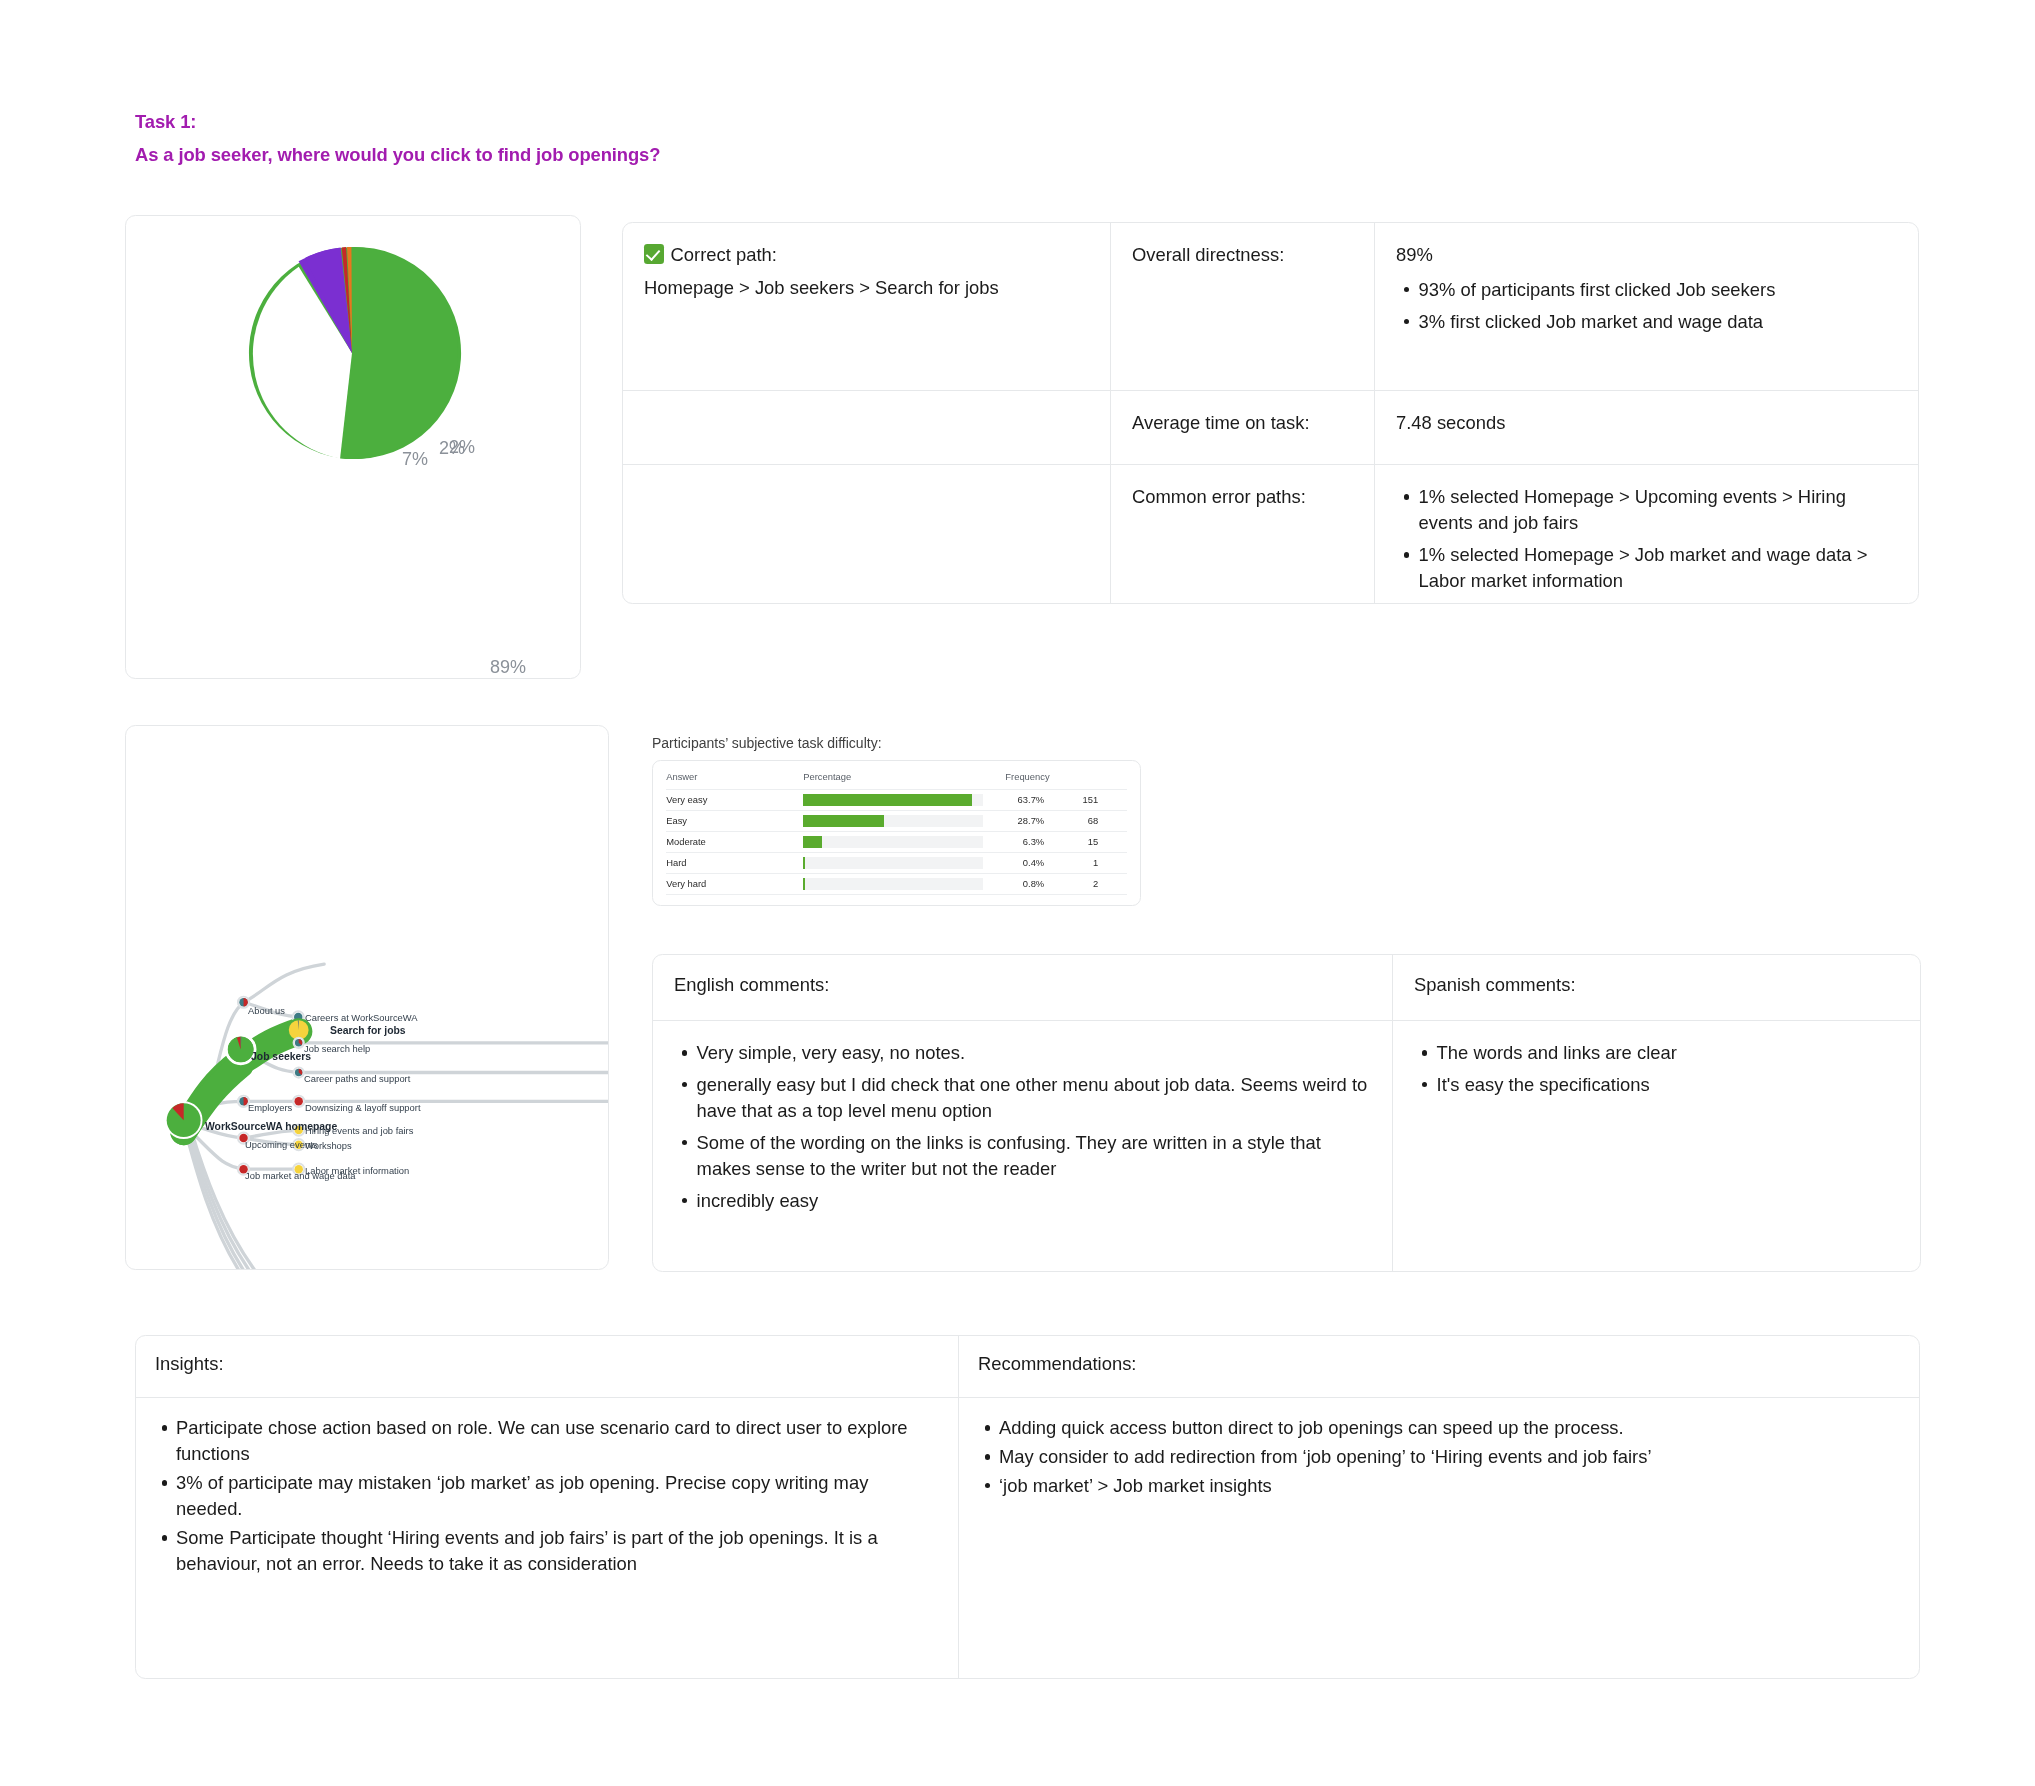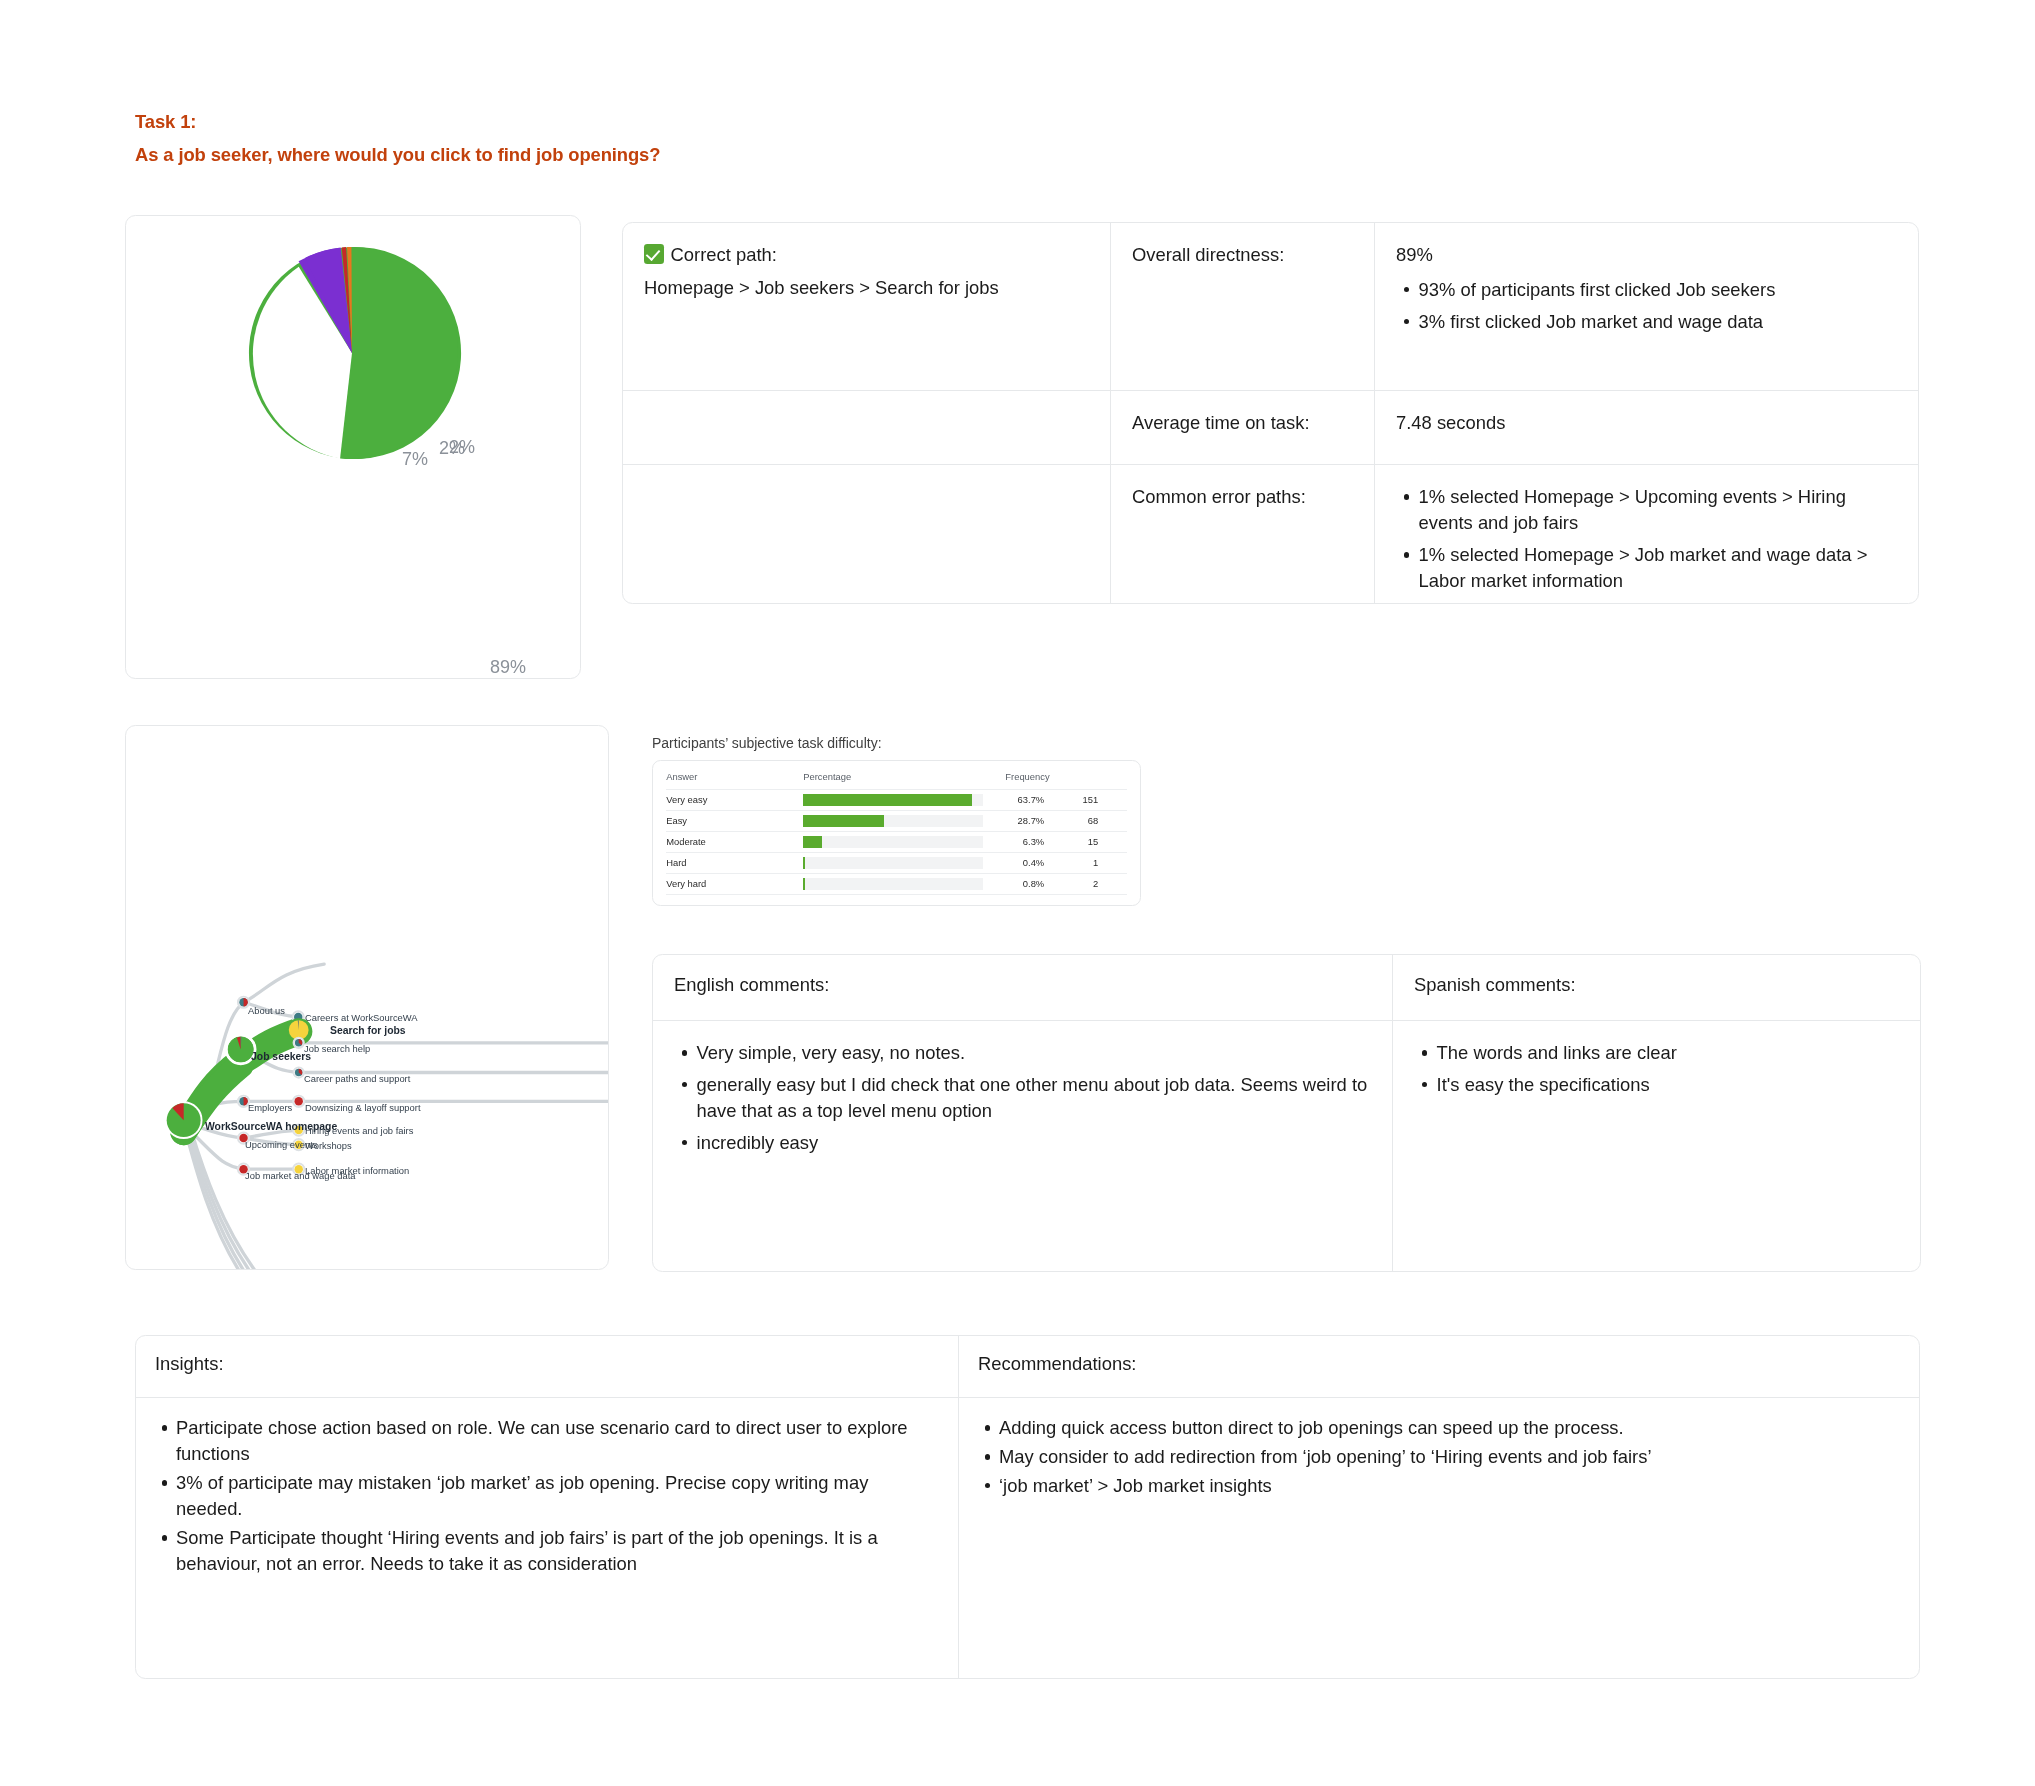--- a/index.html
+++ b/index.html
@@ -6,21 +6,21 @@
   html, body {
     width: 2035px; height: 1786px;
     background: #ffffff;
     font-family: "Liberation Sans", sans-serif;
     -webkit-font-smoothing: antialiased;
   }
   .page { position: relative; width: 2035px; height: 1786px; padding: 0; }
 
   
   .heading { position: absolute; left: 135px; top: 113px; }
-  .heading .line { font-size: 18.4px; font-weight: bold; color: #c2410c; line-height: 1.0; letter-spacing: -0.1px; }
+  .heading .line { font-size: 18.4px; font-weight: bold; color: #a21caf; line-height: 1.0; letter-spacing: -0.1px; }
   .heading .line2 { margin-top: 15px; }
 
   
   .card {
     background: #fff;
     border: 0.9px solid #e6e8ea;
     border-radius: 10.4px;
   }
 
   
@@ -380,20 +380,21 @@
       </div>
       <div class="cc-b">
         <div class="chd">Spanish comments:</div>
       </div>
     </div>
     <div class="crow crow-b">
       <div class="cc-a">
         <ul class="bl" style="margin-top:0">
           <li>Very simple, very easy, no notes.</li>
           <li>generally easy but I did check that one other menu about job data. Seems weird to have that as a top level menu option</li>
+          <li>Some of the wording on the links is confusing. They are written in a style that makes sense to the writer but not the reader</li>
           <li>incredibly easy</li>
         </ul>
       </div>
       <div class="cc-b">
         <ul class="bl" style="margin-top:0">
           <li>The words and links are clear</li>
           <li>It's easy the specifications</li>
         </ul>
       </div>
     </div>

